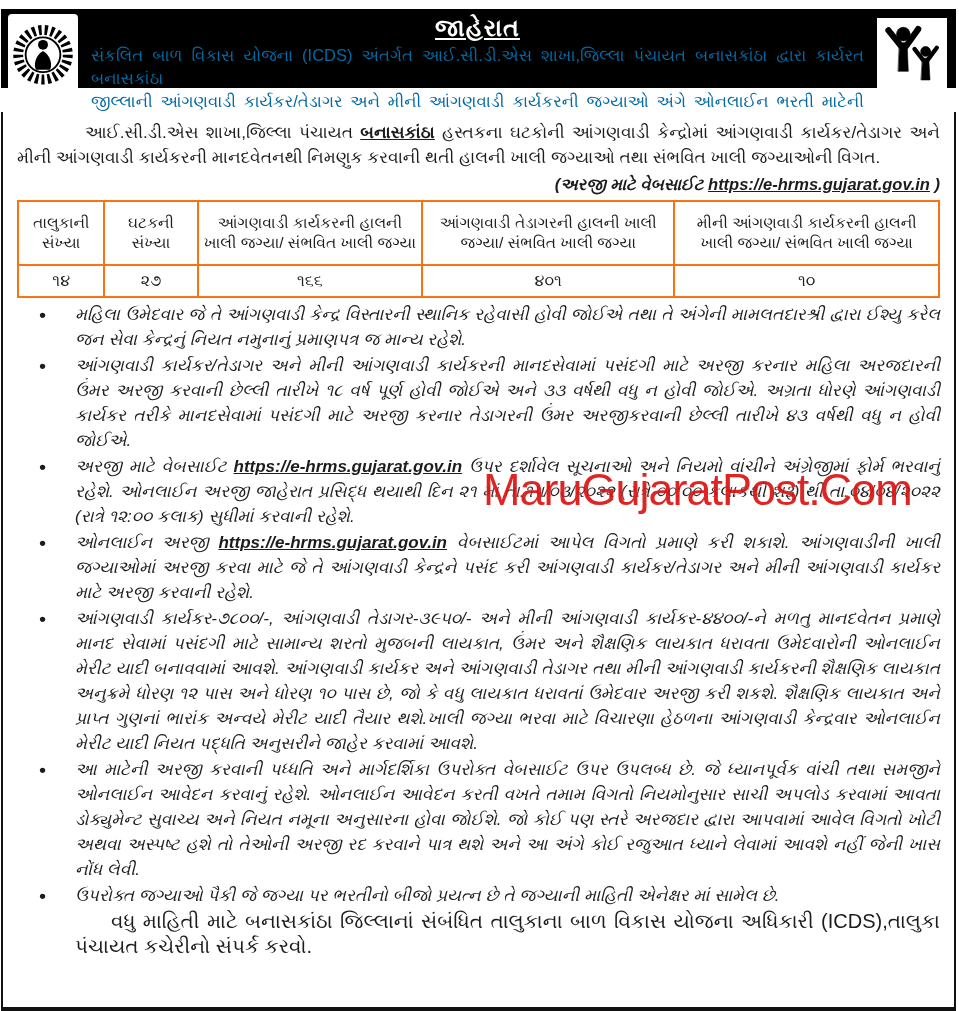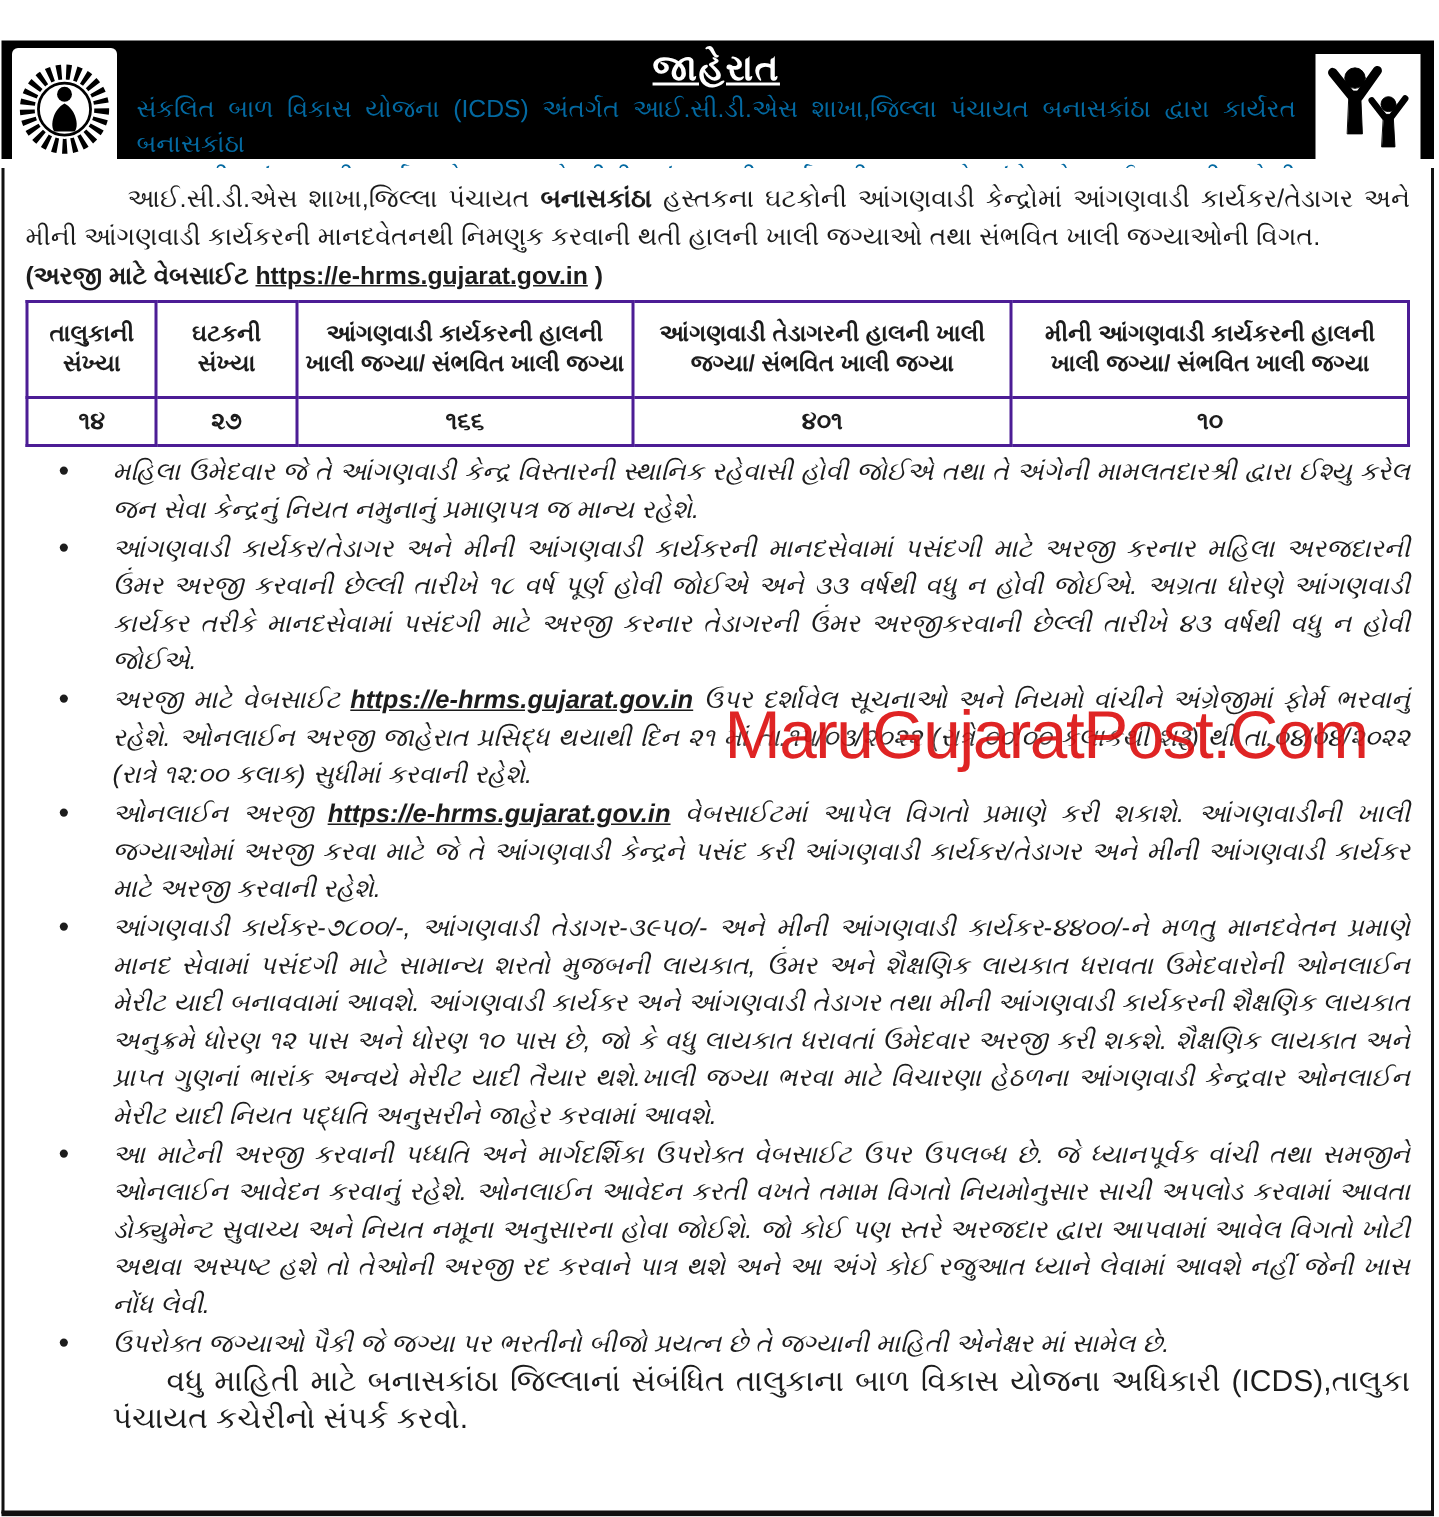--- a/index.html
+++ b/index.html
@@ -3,21 +3,21 @@
 <meta charset="utf-8">
 <style>
   html,body{margin:0;padding:0;background:#ffffff;}
   #page{
     position:relative;width:959px;height:1011px;overflow:hidden;
     background:#ffffff;color:#1c1c1c;
     font-family:"Liberation Sans","DejaVu Sans",sans-serif;
   }
   
   .header-band{
-    position:absolute;left:1px;top:27px;width:955px;height:79px;
+    position:absolute;left:1px;top:9px;width:955px;height:79px;
     background:#000;color:#fff;
   }
   .logo-box{
     position:absolute;background:#fff;display:flex;align-items:center;justify-content:center;
   }
   .logo-left{left:7px;top:5px;width:70px;height:84px;border-radius:4px;}
   .logo-right{right:9px;top:9px;width:70px;height:78px;}
   .header-text{
     position:absolute;left:90px;right:92px;top:2px;text-align:center;
   }
@@ -30,30 +30,30 @@
   
   .body-box{
     position:absolute;left:1px;top:112px;width:955px;height:897px;
     border:2px solid #111;border-top:none;background:#fff;box-sizing:border-box;
     padding:6px 14px 0 14px;
   }
   .intro{
     font-size:17px;line-height:25px;text-align:justify;margin:2px 0 0 0;
     text-indent:68px;
   }
-  .district-name{font-weight:bold;}
+  .district-name{font-weight:bold;text-decoration:underline;}
   .website-line{
-    text-align:left;font-size:16.5px;line-height:26px;margin:1px 0 3px 0;font-weight:bold;
+    text-align:right;font-size:16.5px;line-height:26px;margin:1px 0 3px 0;font-weight:bold;font-style:italic;
   }
   .doclink{font-weight:bold;text-decoration:underline;}
   
   table.vacancy{width:100%;border-collapse:collapse;table-layout:fixed;margin:2px 0 4px 0;}
   table.vacancy th,table.vacancy td{
-    border:2px solid #4c1d95;text-align:center;vertical-align:middle;
-    font-weight:bold;padding:2px 4px;
+    border:2px solid #f97316;text-align:center;vertical-align:middle;
+    font-weight:normal;padding:2px 4px;
   }
   table.vacancy th{font-size:15.5px;line-height:20px;height:58px;}
   table.vacancy td{font-size:16px;height:26px;}
   .c0{width:8.8%;} .c1{width:9.6%;} .c2{width:24.6%;margin-top:48px;} .c3{width:27.8%;} .c4{width:29.2%;}
   
   ul.points{list-style:none;margin:4px 0 0 0;padding:0;font-style:italic;}
   ul.points li{
     position:relative;padding-left:58px;font-size:17px;line-height:25px;
     text-align:justify;margin:0 0 1px 0;
   }

